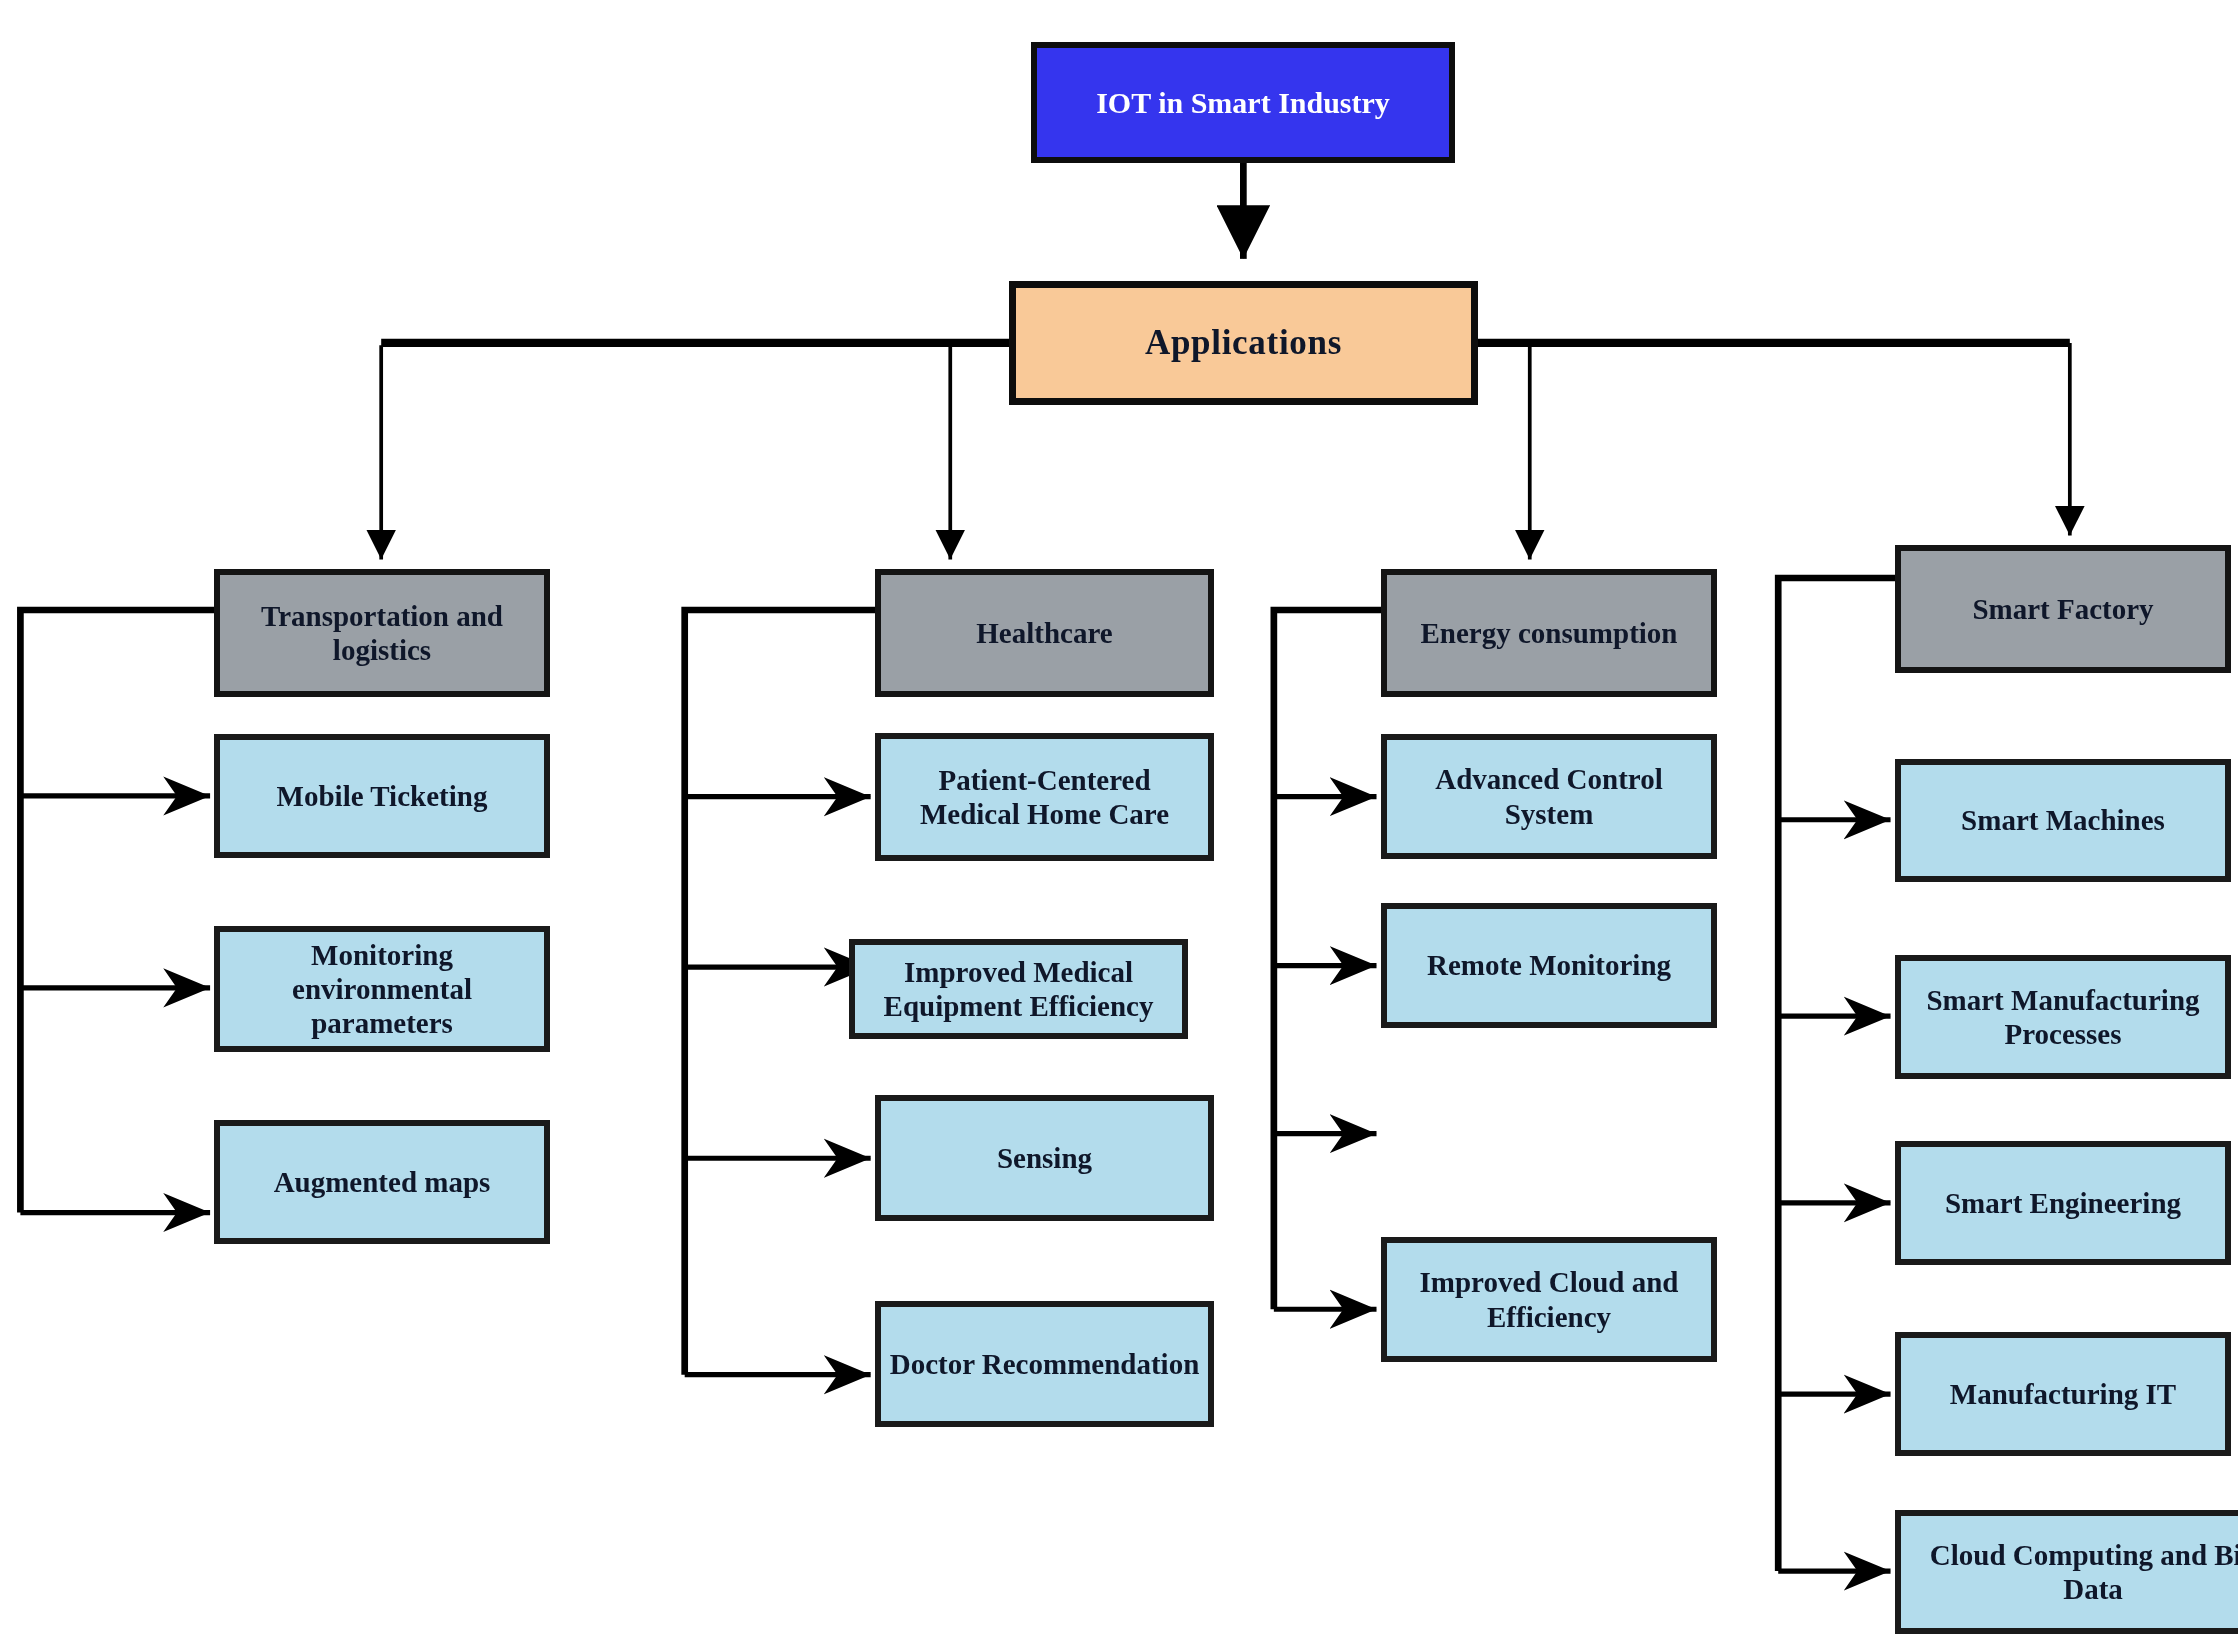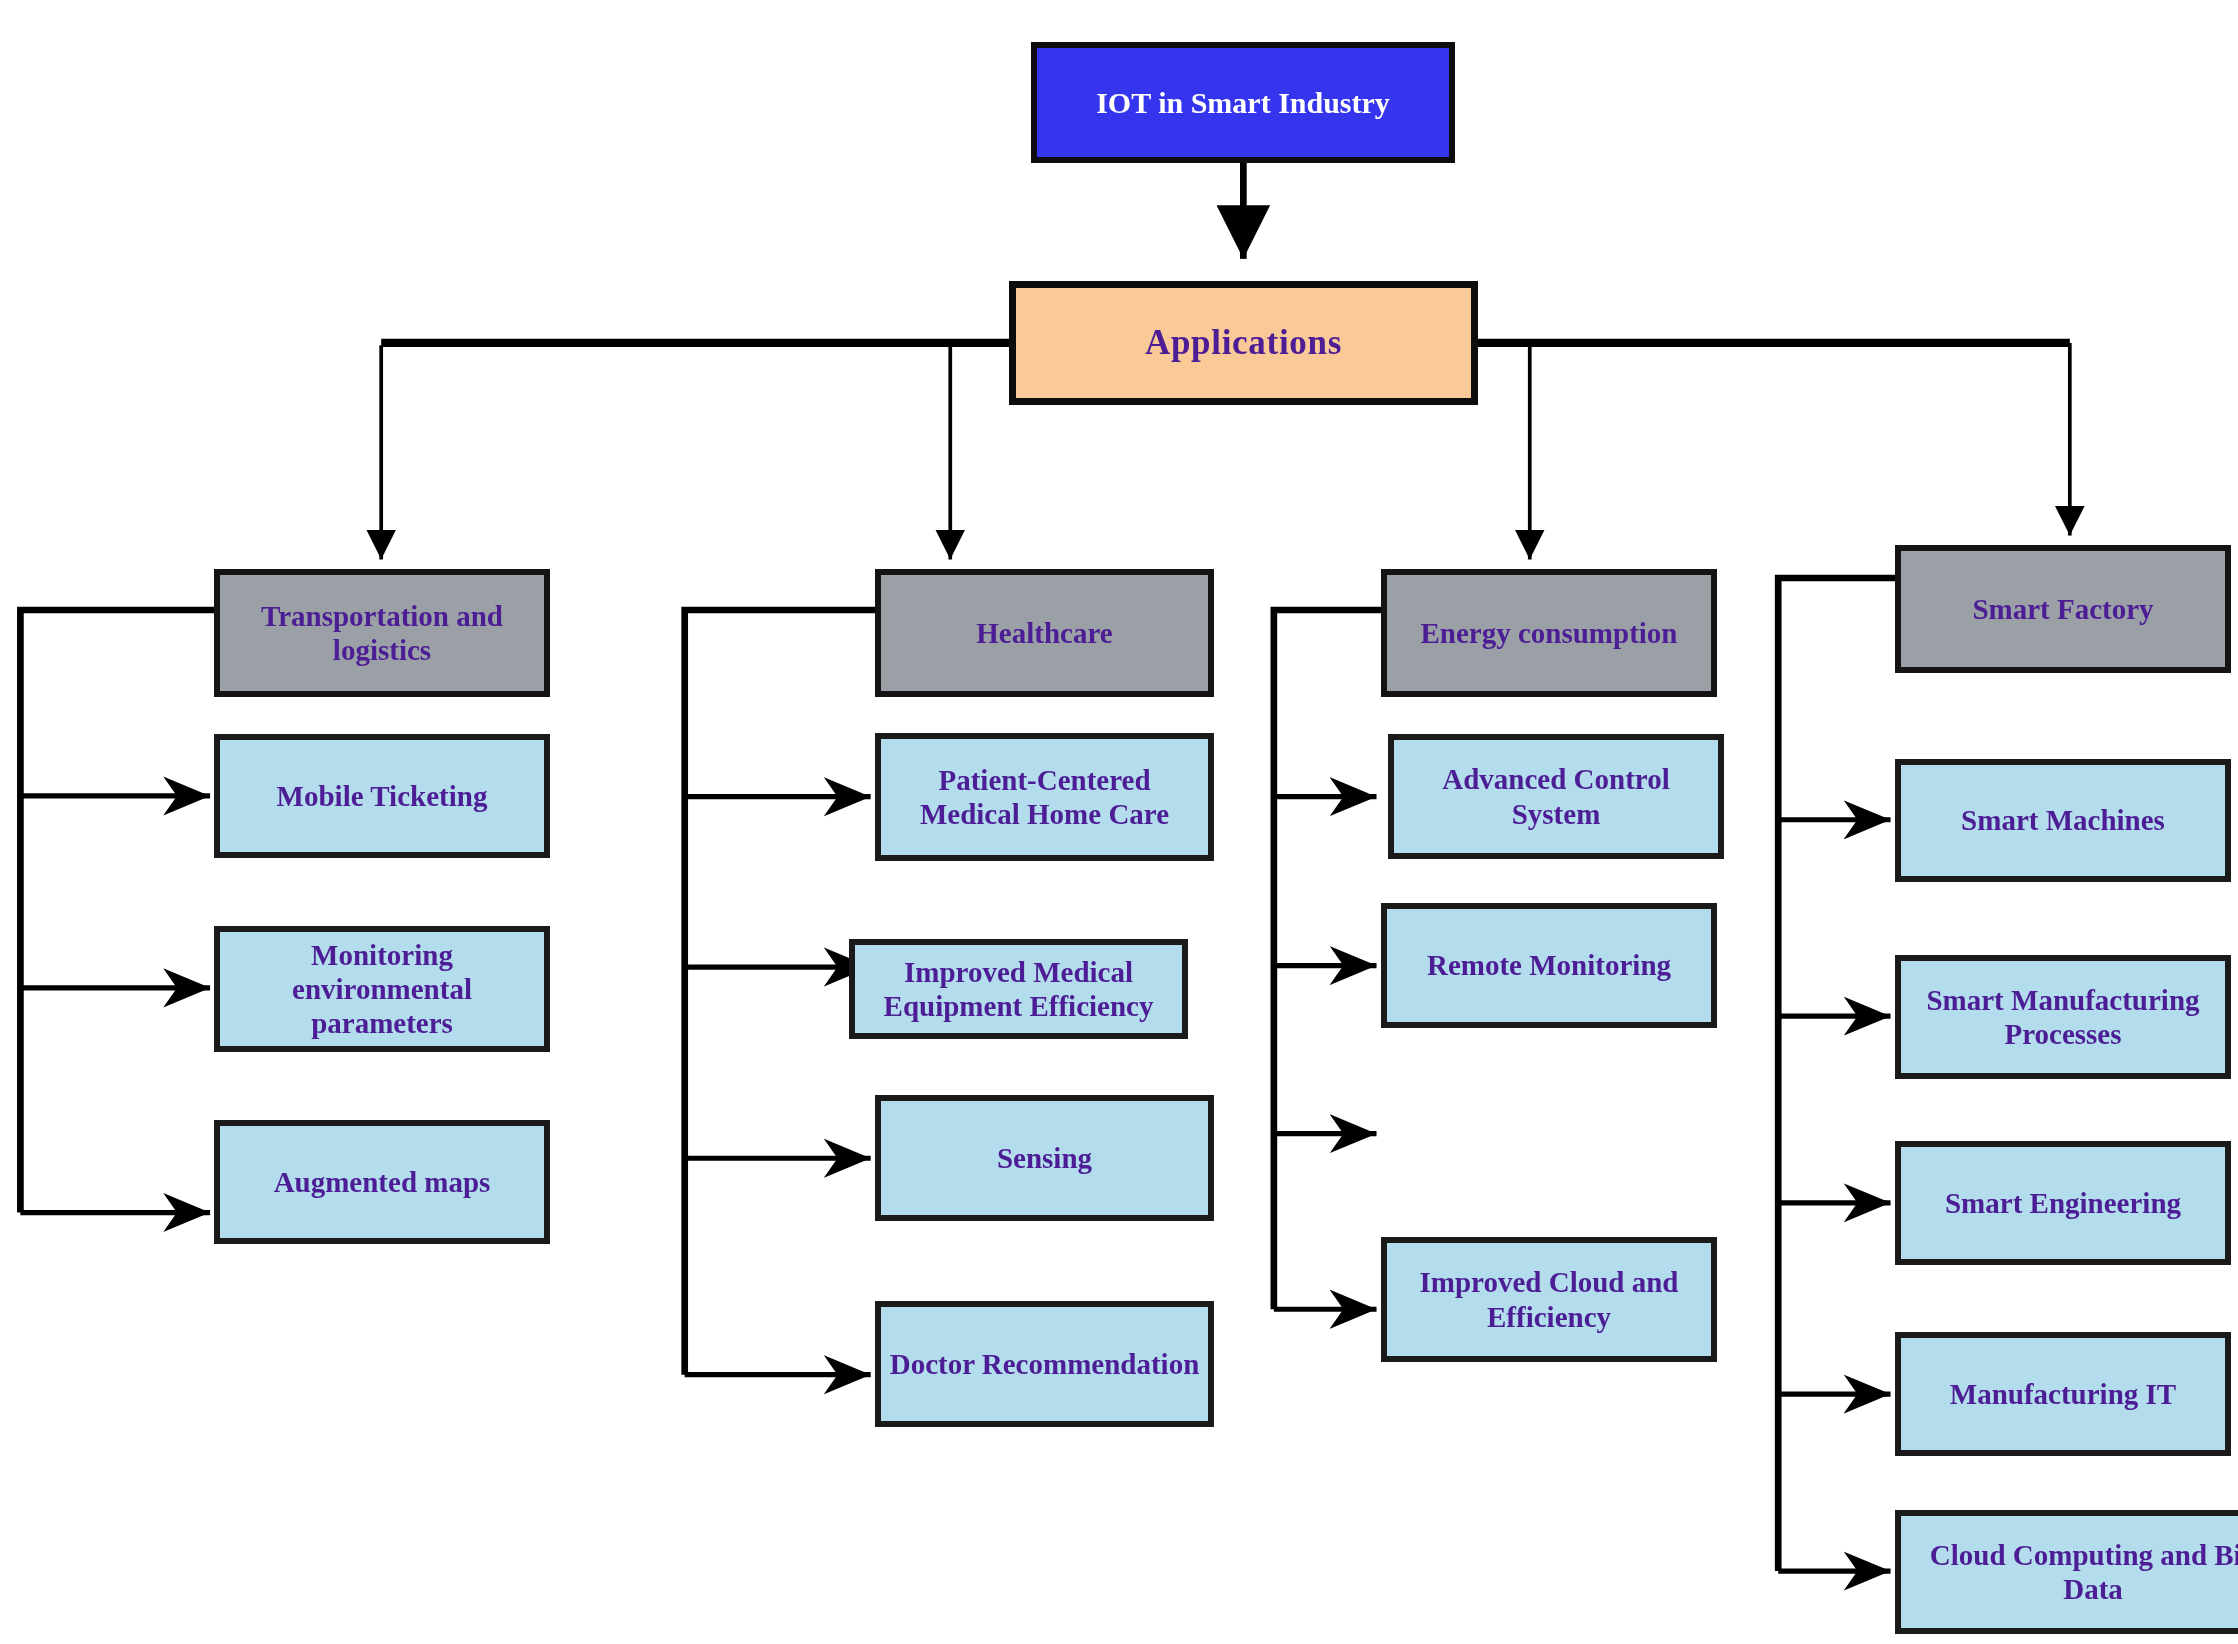--- a/index.html
+++ b/index.html
@@ -10,21 +10,21 @@
     font-family:"Liberation Serif","DejaVu Serif",serif;
     overflow:hidden;
   }
   #edges{position:absolute;left:0;top:0;z-index:0;}
   .node{
     position:absolute;
     box-sizing:border-box;
     display:flex;align-items:center;justify-content:center;
     text-align:center;
     font-weight:bold;
-    color:#4c1d95;
+    color:#0f172a;
     line-height:1.18;
     z-index:1;
     padding:0 4.5px;
   }
   .node.root{
     background:#3535ee;
     border:6.7px solid #0d0d0d;
     color:#ffffff;
     font-size:30px;
   }
@@ -106,21 +106,21 @@
 
   <div class="node child" style="left:214px;top:734px;width:336px;height:124px;">Mobile Ticketing</div>
   <div class="node child" style="left:214px;top:926px;width:336px;height:126px;">Monitoring environmental parameters</div>
   <div class="node child" style="left:214px;top:1120px;width:336px;height:124px;">Augmented maps</div>
 
   <div class="node child" style="left:875px;top:733px;width:339px;height:128px;">Patient-Centered Medical Home Care</div>
   <div class="node child" style="left:849px;top:903px;width:339px;height:100px;margin-top:36px;">Improved Medical Equipment Efficiency</div>
   <div class="node child" style="left:875px;top:1095px;width:339px;height:126px;">Sensing</div>
   <div class="node child" style="left:875px;top:1301px;width:339px;height:126px;">Doctor Recommendation</div>
 
-  <div class="node child" style="left:1381px;top:734px;width:336px;height:125px;margin-left:7px;">Advanced Control System</div>
+  <div class="node child" style="left:1381px;top:734px;width:336px;height:125px;">Advanced Control System</div>
   <div class="node child" style="left:1381px;top:903px;width:336px;height:125px;">Remote Monitoring</div>
   <div class="node child" style="left:1381px;top:1237px;width:336px;height:125px;">Improved Cloud and Efficiency</div>
 
   <div class="node child" style="left:1895px;top:759px;width:336px;height:123px;">Smart Machines</div>
   <div class="node child" style="left:1895px;top:955px;width:336px;height:124px;">Smart Manufacturing Processes</div>
   <div class="node child" style="left:1895px;top:1141px;width:336px;height:124px;">Smart Engineering</div>
   <div class="node child" style="left:1895px;top:1332px;width:336px;height:124px;">Manufacturing IT</div>
   <div class="node child" style="left:1895px;top:1510px;width:396px;height:124px;padding:0 12px;">Cloud Computing and Big Data</div>
 
 </div>

